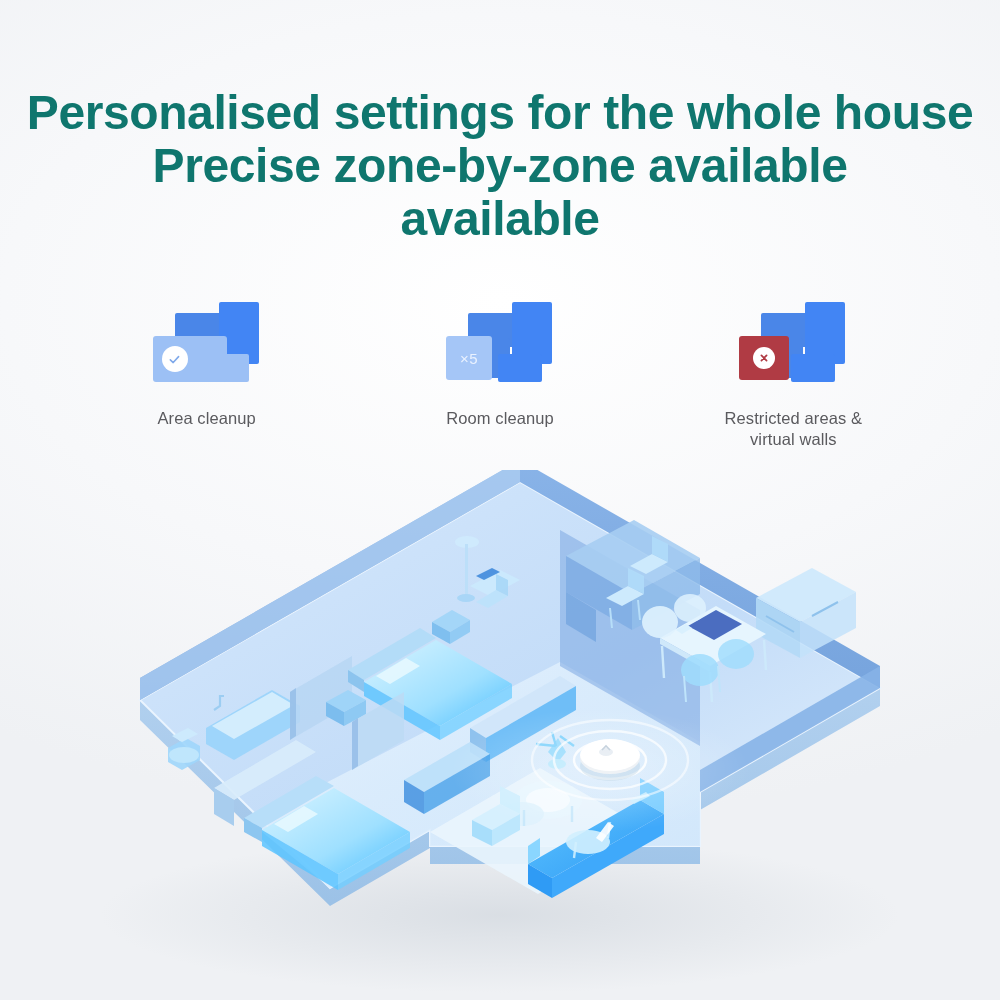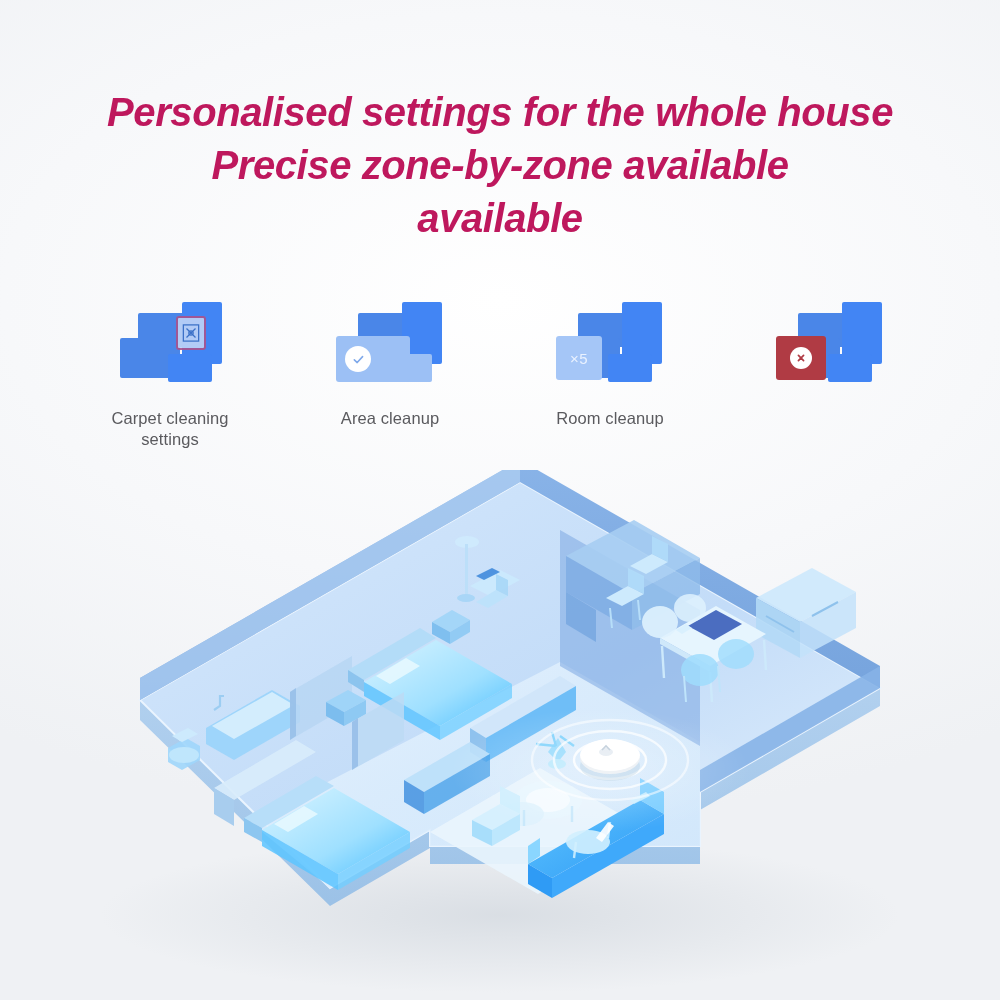--- a/index.html
+++ b/index.html
@@ -9,24 +9,23 @@
     background:
       radial-gradient(ellipse 900px 520px at 50% 30%, #ffffff 0%, #f7f8fa 55%, #eff1f4 100%),
       #f4f5f7;
     position:relative;
   }
 
   
   .headline{
     position:absolute; left:0; top:86px; width:1000px;
     text-align:center;
-    font-size:40px; line-height:53px;
+    font-size:48px; line-height:53px;
     font-weight:700; letter-spacing:-0.4px;
-    color:#be185d;
-    font-style:italic;
+    color:#0f766e;
   }
   .headline .ln{ display:block; white-space:nowrap; }
 
   
   .features{
     position:absolute; left:60px; top:296px; width:880px; height:180px;
     display:flex;
   }
   .feature{
     flex:1 1 0; display:flex; flex-direction:column; align-items:center;
@@ -87,37 +86,20 @@
 <body>
 
 <div class="headline">
   <span class="ln">Personalised settings for the whole house</span>
   <span class="ln">Precise zone-by-zone available</span>
   <span class="ln">available</span>
 </div>
 
 <div class="features">
 
-  <div class="feature">
-    <div class="fig">
-      <div class="r r-top"></div>
-      <div class="r r-left"></div>
-      <div class="r r-right"></div>
-      <div class="r r-bot"></div>
-      <div class="badge badge-carpet">
-        <svg class="rug-glyph" viewBox="0 0 20 22">
-          <rect x="1.5" y="2" width="17" height="18" fill="none" stroke="#3b6fc4" stroke-width="1.4"></rect>
-          <path d="M5 6 L15 16 M15 6 L5 16" stroke="#3b6fc4" stroke-width="1.4" fill="none"></path>
-          <circle cx="10" cy="11" r="2.4" fill="none" stroke="#3b6fc4" stroke-width="1.4"></circle>
-        </svg>
-      </div>
-    </div>
-    <div class="flabel">Carpet cleaning
-settings</div>
-  </div>
 
   <div class="feature">
     <div class="fig">
       <div class="r r-top"></div>
       <div class="r r-right"></div>
       <div class="r r-bot" style="background:#9cc0f5;"></div>
       <div class="badge badge-room">
         <div class="chip" style="margin-right:30px">
           <svg width="13" height="13" viewBox="0 0 14 14">
             <path d="M2.5 7.4 L5.6 10.3 L11.4 3.9" fill="none" stroke="#7fa9ea" stroke-width="1.7" stroke-linecap="round" stroke-linejoin="round"></path>
@@ -148,20 +130,22 @@
       <div class="r r-right"></div>
       <div class="r r-bot"></div>
       <div class="badge badge-restrict">
         <div class="chip small">
           <svg width="12" height="12" viewBox="0 0 14 14">
             <path d="M4 4 L10 10 M10 4 L4 10" stroke="#b03b44" stroke-width="2" stroke-linecap="round"></path>
           </svg>
         </div>
       </div>
     </div>
+    <div class="flabel">Restricted areas &amp;
+virtual walls</div>
   </div>
 
 </div>
 
 <div class="scene">
 <svg width="1000" height="530" viewBox="0 0 1000 530">
   <defs>
     <linearGradient id="gFloor" x1="0" y1="0" x2="1" y2="1">
       <stop offset="0%" stop-color="#d5e8fc"></stop>
       <stop offset="55%" stop-color="#c3dcf8"></stop>

